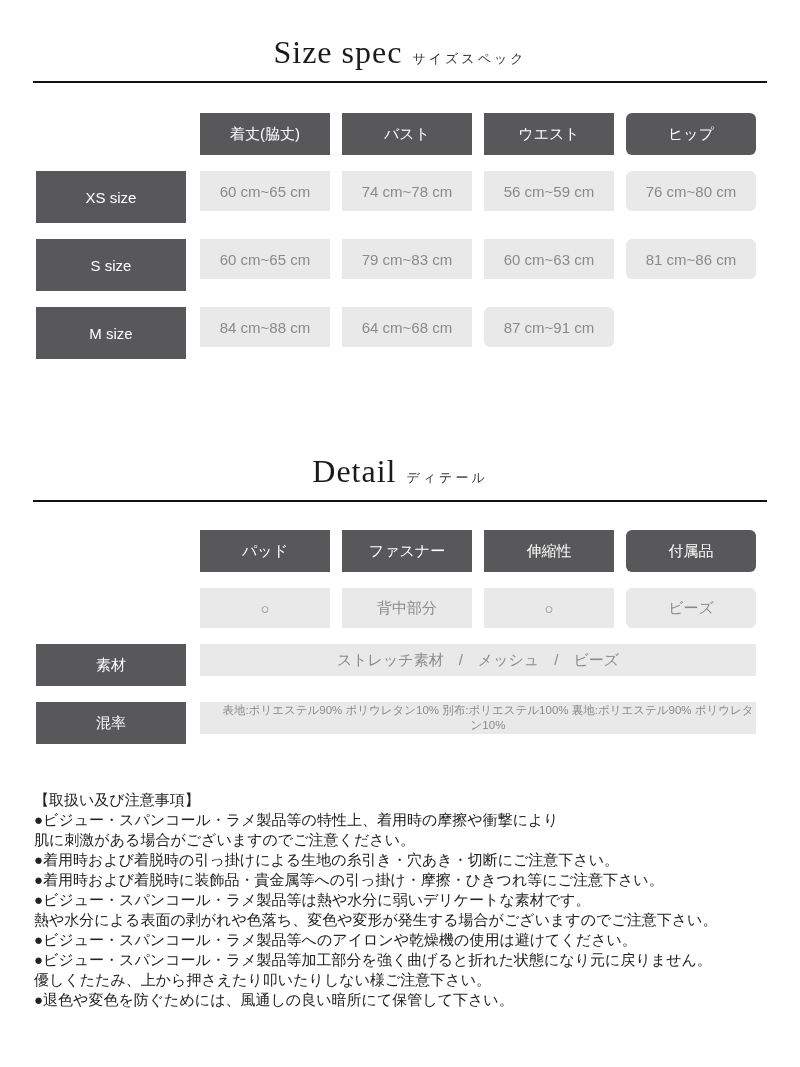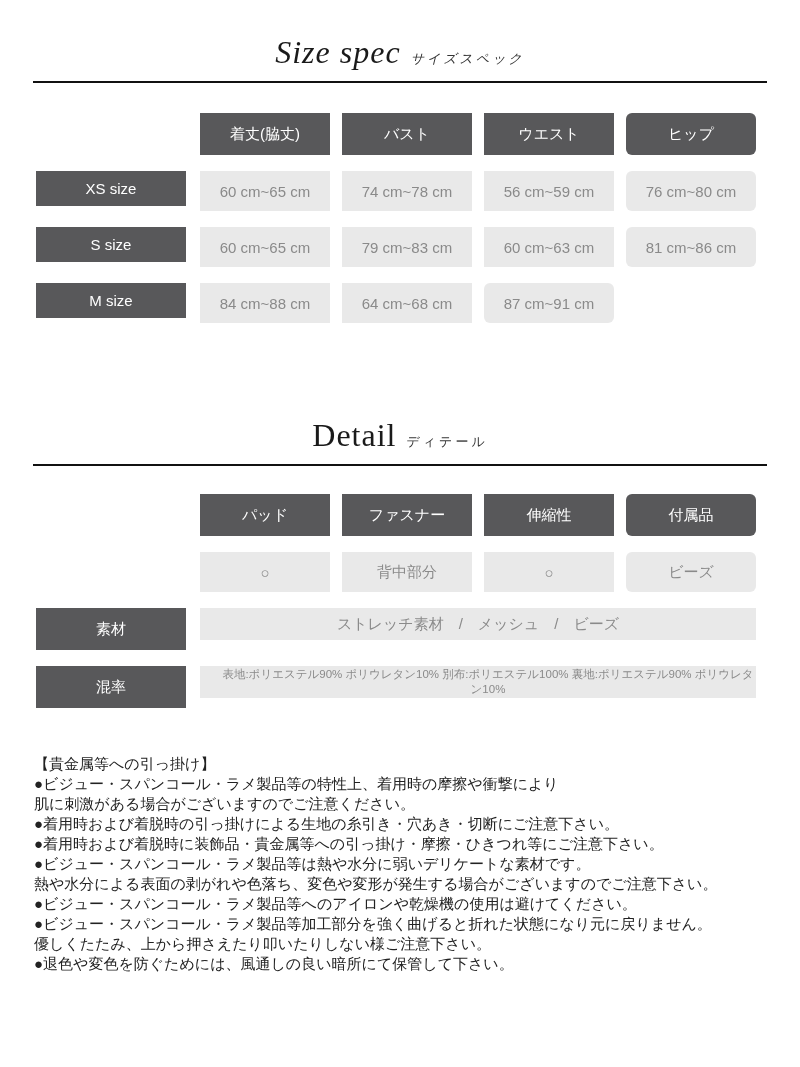--- a/index.html
+++ b/index.html
@@ -3,21 +3,21 @@
 <meta charset="utf-8">
 <style>
   html,body { margin:0; padding:0; background:#ffffff; }
   .page {
     position:relative; width:800px; height:1067px; margin:0 auto;
     background:#ffffff; overflow:hidden;
     font-family:"Liberation Sans","DejaVu Sans",sans-serif;
   }
   
   .sec-head { text-align:center; }
-  .sec-head.size { padding-top:34px;font-style:italic; }
+  .sec-head.size { padding-top:34px; }
   .sec-head.detail { padding-top:94px; }
   .title-en {
     font-family:"Liberation Serif","DejaVu Serif",serif;
     font-size:32px; color:#1a1a1a; letter-spacing:1px;
   }
   .title-ja {
     font-size:13px; color:#333333; margin-left:10px; letter-spacing:3px;
   }
   .rule {
     width:734px; margin:10px 0 0 33px; height:0;
@@ -27,21 +27,21 @@
   .table { margin:30px 0 0 36px; }
   .table.detail-table { margin-top:28px; }
   .trow { display:flex; margin-top:16px; }
   .trow.first { margin-top:0; }
   .cell {
     box-sizing:border-box; display:flex; align-items:center; justify-content:center;
     flex:none; text-align:center;
   }
   .spacer { width:150px; margin-right:14px; background:transparent; }
   .rowlabel {
-    width:150px; margin-right:14px; height:35px;
+    width:150px; margin-right:14px; height:52px;
     background:var(--header-bg,#58585a); color:var(--header-text,#ffffff); font-size:15px;
   }
   .rowlabel.tall { height:42px; }
   .colcell { width:130px; margin-right:12px; }
   .colcell.last { margin-right:0;border-radius:6px; }
   .head {
     background:var(--header-bg,#58585a); color:var(--header-text,#ffffff);
     height:42px; font-size:15px;text-align:center;
   }
   .val {
@@ -121,21 +121,21 @@
       <div class="cell rowlabel tall">素材</div>
       <div class="cell val wide">ストレッチ素材　/　メッシュ　/　ビーズ</div>
     </div>
     <div class="trow">
       <div class="cell rowlabel tall">混率</div>
       <div class="cell val wide fabric">表地:ポリエステル90% ポリウレタン10% 別布:ポリエステル100% 裏地:ポリエステル90% ポリウレタン10%</div>
     </div>
   </div>
 
   <div class="notes">
-    <div class="line">【貴金属等への引っ掛け】</div>
+    <div class="line">【取扱い及び注意事項】</div>
     <div class="line">●ビジュー・スパンコール・ラメ製品等の特性上、着用時の摩擦や衝撃により</div>
     <div class="line">肌に刺激がある場合がございますのでご注意ください。</div>
     <div class="line">●着用時および着脱時の引っ掛けによる生地の糸引き・穴あき・切断にご注意下さい。</div>
     <div class="line">●着用時および着脱時に装飾品・貴金属等への引っ掛け・摩擦・ひきつれ等にご注意下さい。</div>
     <div class="line">●ビジュー・スパンコール・ラメ製品等は熱や水分に弱いデリケートな素材です。</div>
     <div class="line">熱や水分による表面の剥がれや色落ち、変色や変形が発生する場合がございますのでご注意下さい。</div>
     <div class="line">●ビジュー・スパンコール・ラメ製品等へのアイロンや乾燥機の使用は避けてください。</div>
     <div class="line">●ビジュー・スパンコール・ラメ製品等加工部分を強く曲げると折れた状態になり元に戻りません。</div>
     <div class="line">優しくたたみ、上から押さえたり叩いたりしない様ご注意下さい。</div>
     <div class="line">●退色や変色を防ぐためには、風通しの良い暗所にて保管して下さい。</div>

